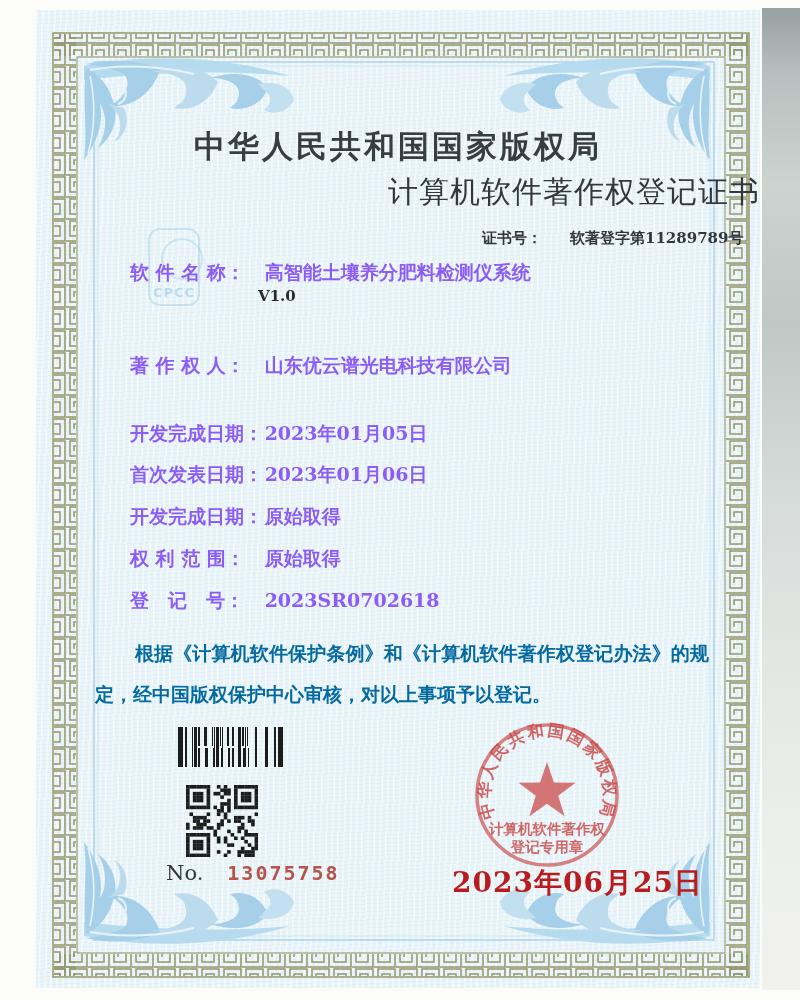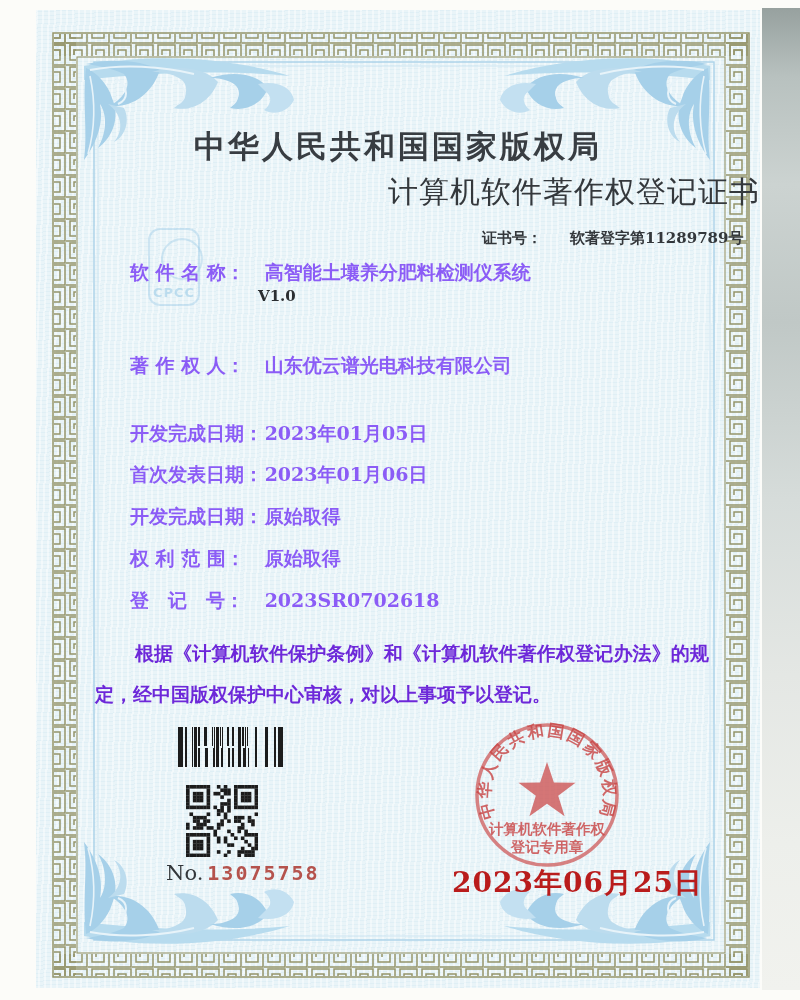--- a/index.html
+++ b/index.html
@@ -38,42 +38,42 @@
 
   .field-row { position:absolute; left:130px; font-size:19px; font-weight:700; color:#8b5cf6; white-space:nowrap; }
   .field-row .lbl { display:inline-block; width:128px; }
   .r0 { top:260px; } .ver { position:absolute; left:258px; top:287px; font-size:15px; font-weight:700; color:#2b2e31; }
   .r1 { top:353px; }
   .r2 { top:421px; } .r3 { top:462px; } .r4 { top:504px; } .r5 { top:546px; } .r6 { top:588px; }
 
   .statement {
     position:absolute; left:95px; top:633px; width:614px;
     font-size:19px; font-weight:600; line-height:41px; text-indent:2.1em;
-    text-align:justify; color:#6d28d9;
+    text-align:justify; color:#0369a1;
   }
 
   .watermark {
     position:absolute; left:148px; top:228px; width:52px; height:78px;
     border:2px solid rgba(150,200,230,.40); border-radius:12px;
   }
   .watermark .wm-ring {
     position:absolute; left:11px; top:8px; width:42px; height:42px;
     border:2px solid rgba(150,200,230,.38); border-radius:50%;
   }
   .watermark .wm-txt {
     position:absolute; left:0; bottom:4px; width:100%; text-align:center;
     font-family:"DejaVu Sans","Liberation Sans",sans-serif;
     font-size:13px; font-weight:bold; letter-spacing:1px; color:rgba(150,200,230,.55);
   }
 
   .serial { position:absolute; left:166px; top:861px; font-size:21px; white-space:nowrap; }
   .serial .no-prefix { color:#33373b; }
   .serial .no-num {
     font-family:"DejaVu Sans Mono","Liberation Mono",monospace;
-    color:#b5534d; letter-spacing:2px; font-weight:bold; margin-left:4px; font-size:20px;
+    color:#b5534d; letter-spacing:2px; font-weight:bold; margin-left:24px; font-size:20px;
   }
   .issue-date {
     position:absolute; left:452px; top:864px; font-size:28px; font-weight:700;
     letter-spacing:1px; color:#b91c1c;
   }
   #barcode { position:absolute; left:178px; top:727px; }
   #qrcode  { position:absolute; left:186px; top:785px; }
   #sealsvg { position:absolute; left:460px; top:708px; }
 </style>
 </head>

